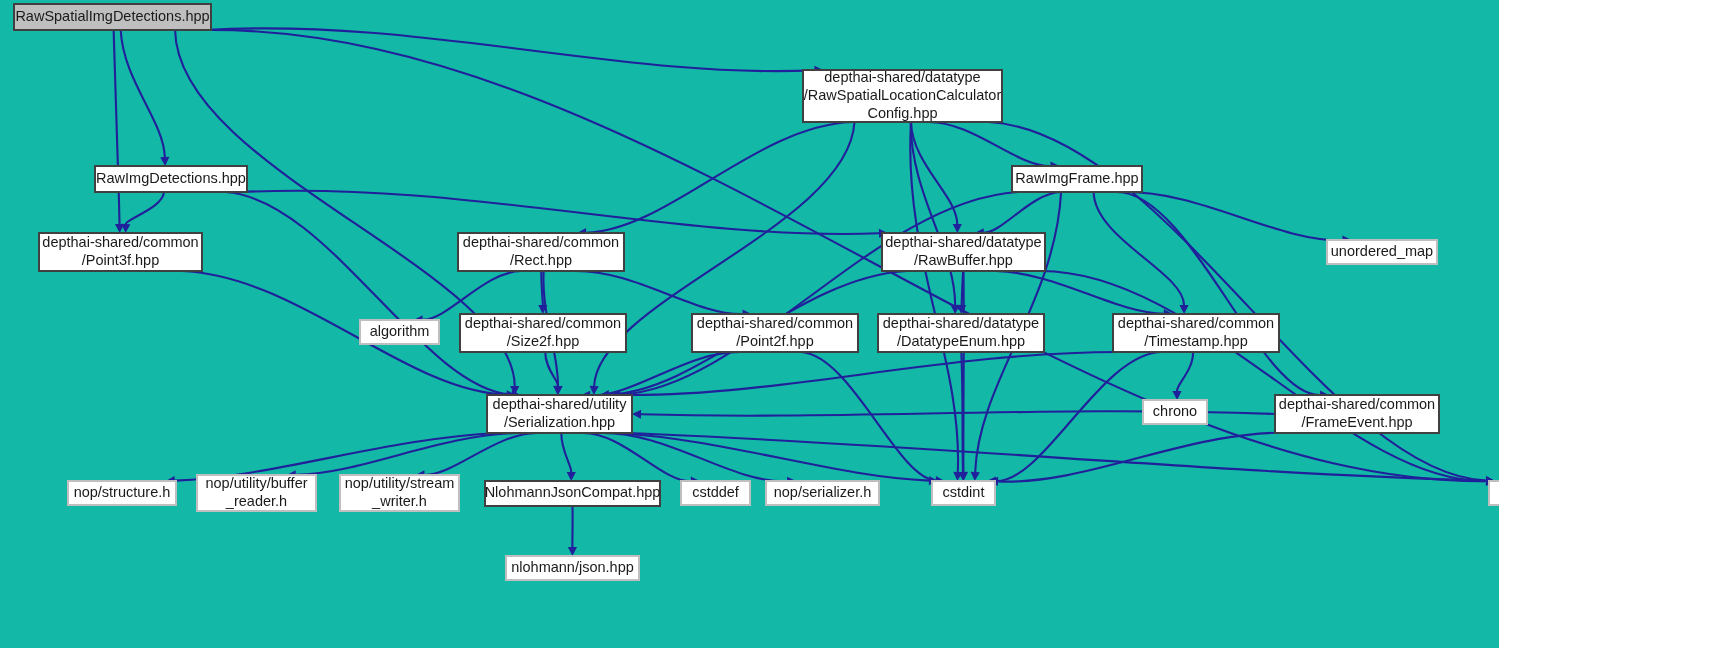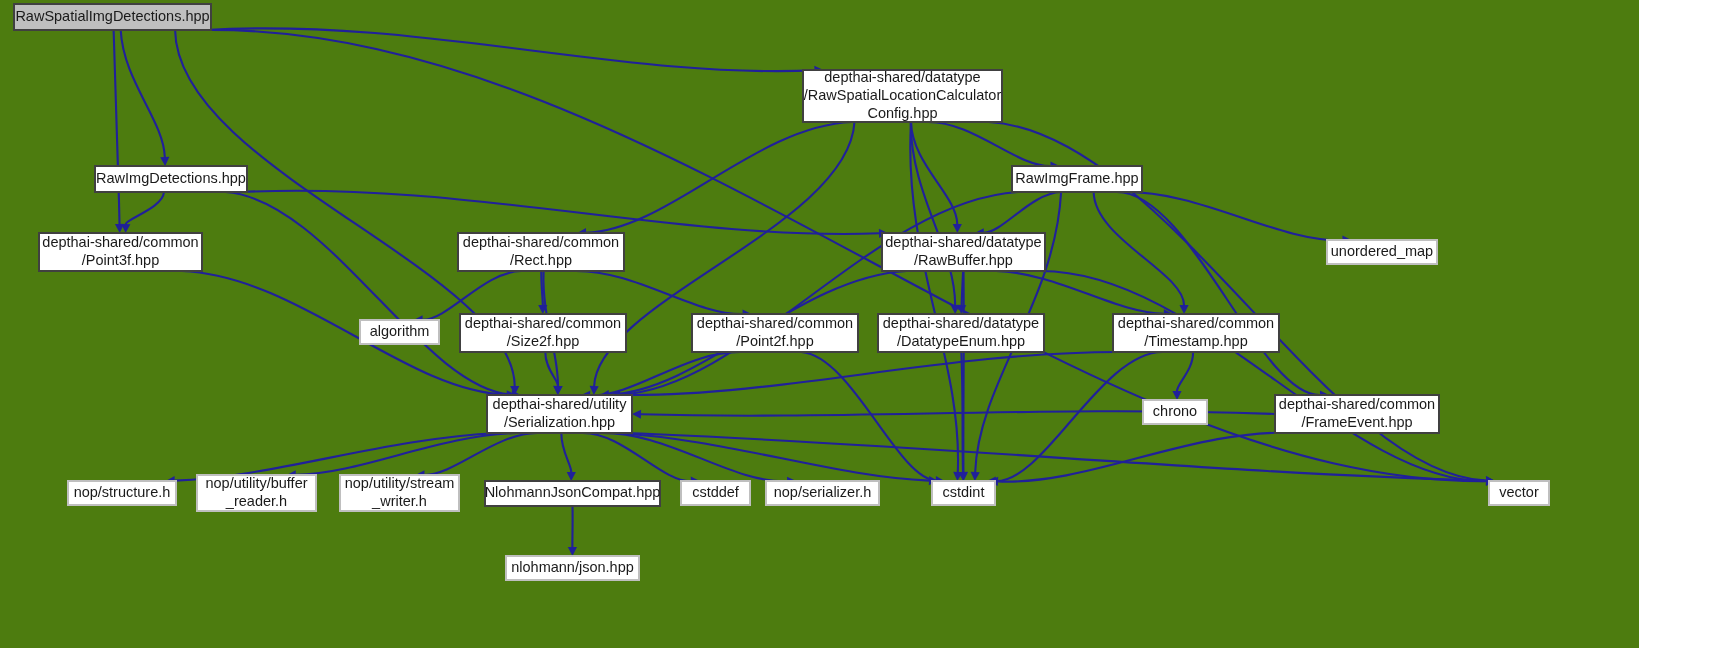--- a/index.html
+++ b/index.html
@@ -2,23 +2,23 @@
 <html><head>
 <meta charset="utf-8">
 <style>
   html, body {
     margin: 0;
     padding: 0;
     background: #ffffff;
   }
   #graph-root {
     position: relative;
-    width: 1639px;
+    width: 1499px;
     height: 648px;
-    background: #4d7c0f;
+    background: #14b8a6;
     font-family: "Liberation Sans", sans-serif;
     overflow: hidden;
   }
   svg#graph-svg {
     position: absolute;
     top: 0;
     left: 0;
     width: 1733px;
     height: 648px;
   }

